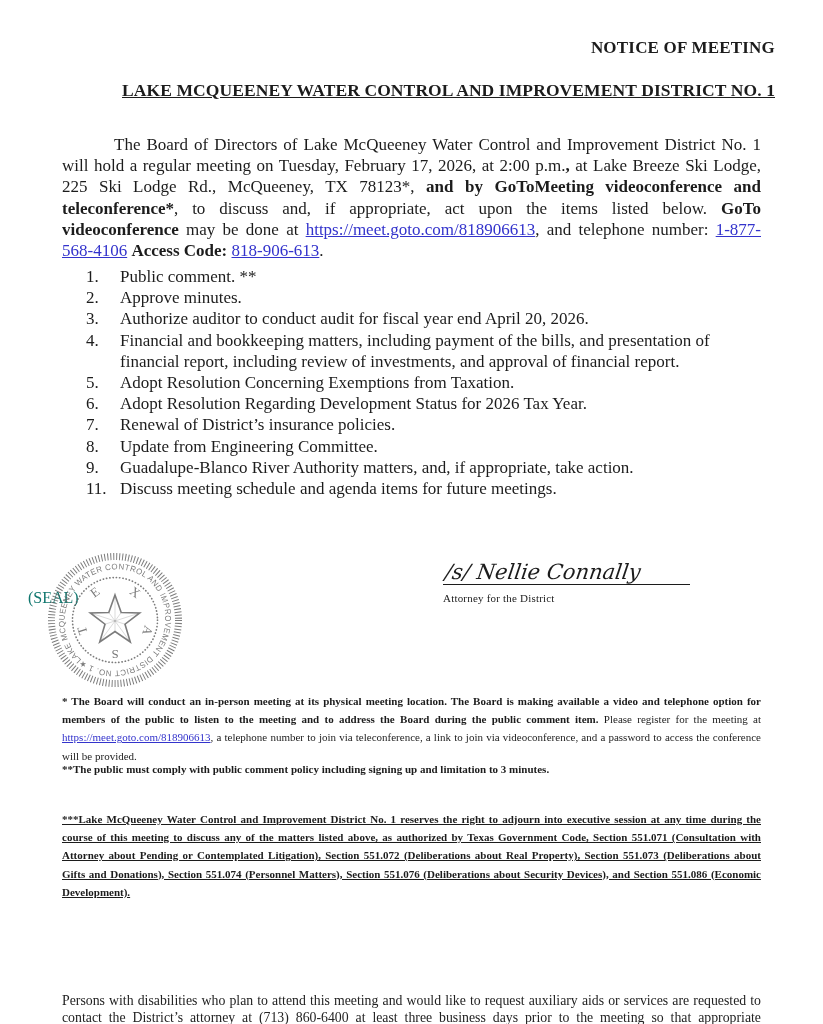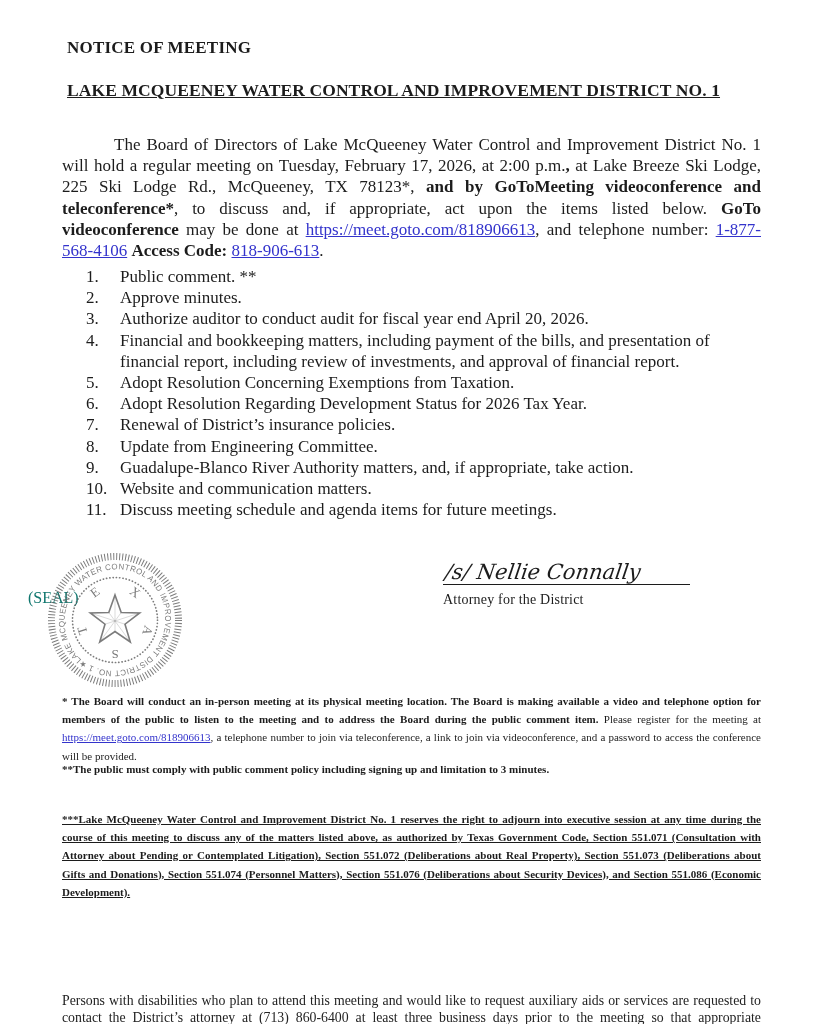--- a/index.html
+++ b/index.html
@@ -6,21 +6,21 @@
   .page{
     position:relative;
     width:823px;height:1024px;
     margin:0 auto;
     background:#ffffff;
     font-family:"Liberation Serif", serif;
     color:#1c1c1c;
     overflow:hidden;
   }
   .abs{position:absolute;}
-  .centered{left:67px;width:699px;text-align:left;}
+  .centered{left:76px;width:699px;text-align:right;}
   .doc-title{top:38px;font-size:17px;font-weight:bold;letter-spacing:.2px;}
   .doc-subtitle{top:80px;font-size:17.5px;font-weight:bold;letter-spacing:.1px;text-decoration:underline;}
   .intro{
     top:117px;left:62px;width:699px;
     font-size:17px;line-height:21.2px;
     text-align:justify;text-indent:52px;
   }
   .intro .b, .fn .b{font-weight:bold;}
   a.doc-link{color:#3333cc;cursor:pointer;}
   .agenda{top:266px;left:62px;width:699px;font-size:17px;line-height:21.2px;}
@@ -36,21 +36,21 @@
   .sig-block{top:560px;left:443px;width:260px;}
   .sig-line{
     font-style:italic;
     font-family:"DejaVu Serif", serif;
     font-size:21px;
     transform:skewX(-8deg);
     padding:0 6px 4px 2px;
     white-space:nowrap;
   }
   .sig-rule{border-bottom:1.6px solid #1c1c1c;width:247px;margin-top:-4px;}
-  .sig-title{font-size:14px;margin-top:7px;letter-spacing:.2px;}
+  .sig-title{font-size:11px;margin-top:7px;letter-spacing:.2px;}
   .fn{left:62px;width:699px;text-align:justify;font-size:11px;line-height:18.2px;}
   .fn1{top:681px;}
   .fn2{top:749px;font-weight:bold;}
   .fn3{top:799px;font-weight:bold;text-decoration:underline;}
   .access-note{
     top:978px;left:62px;width:699px;
     font-size:13.8px;line-height:17.5px;text-align:justify;color:#222;
   }
 </style>
 </head>
@@ -95,24 +95,20 @@
       </div>
       <div class="agenda-row">
         <span class="agenda-num">8.</span>
         <span class="agenda-text">Update from Engineering Committee.</span>
       </div>
       <div class="agenda-row">
         <span class="agenda-num">9.</span>
         <span class="agenda-text">Guadalupe-Blanco River Authority matters, and, if appropriate, take action.</span>
       </div>
       <div class="agenda-row">
-        <span class="agenda-num">10.</span>
-        <span class="agenda-text">Website and communication matters.</span>
-      </div>
-      <div class="agenda-row">
         <span class="agenda-num">11.</span>
         <span class="agenda-text">Discuss meeting schedule and agenda items for future meetings.</span>
       </div>
     </div>
 
   <div class="abs seal-wrap">
     <span class="seal-label">(SEAL)</span>
     <svg class="seal-svg" width="150" height="150" viewBox="0 0 150 150">
       <g fill="none" stroke="#606060">
 

